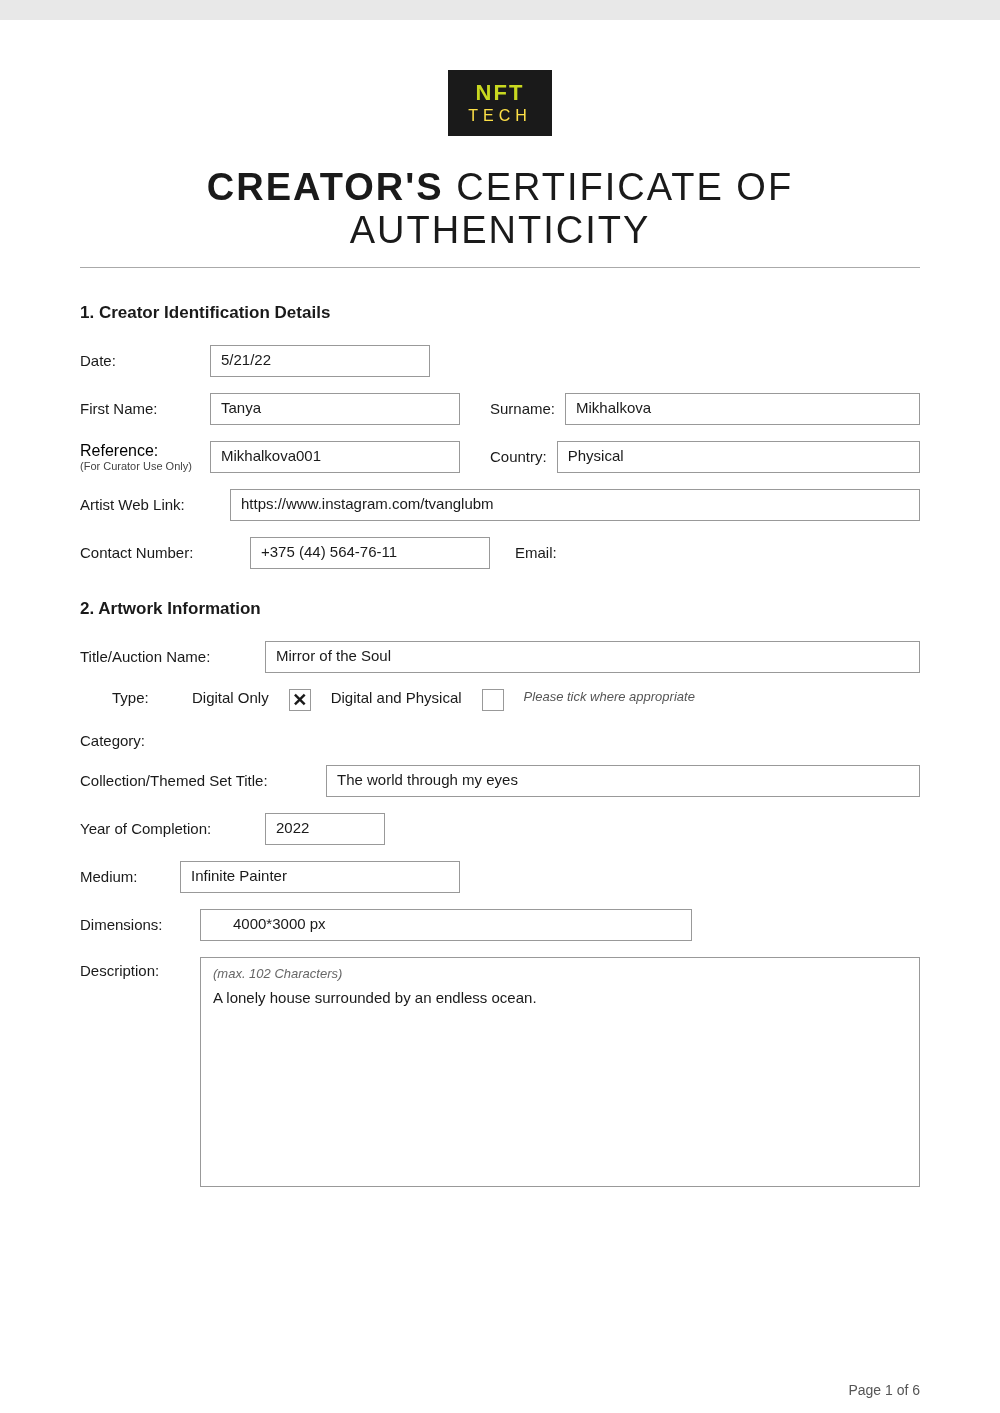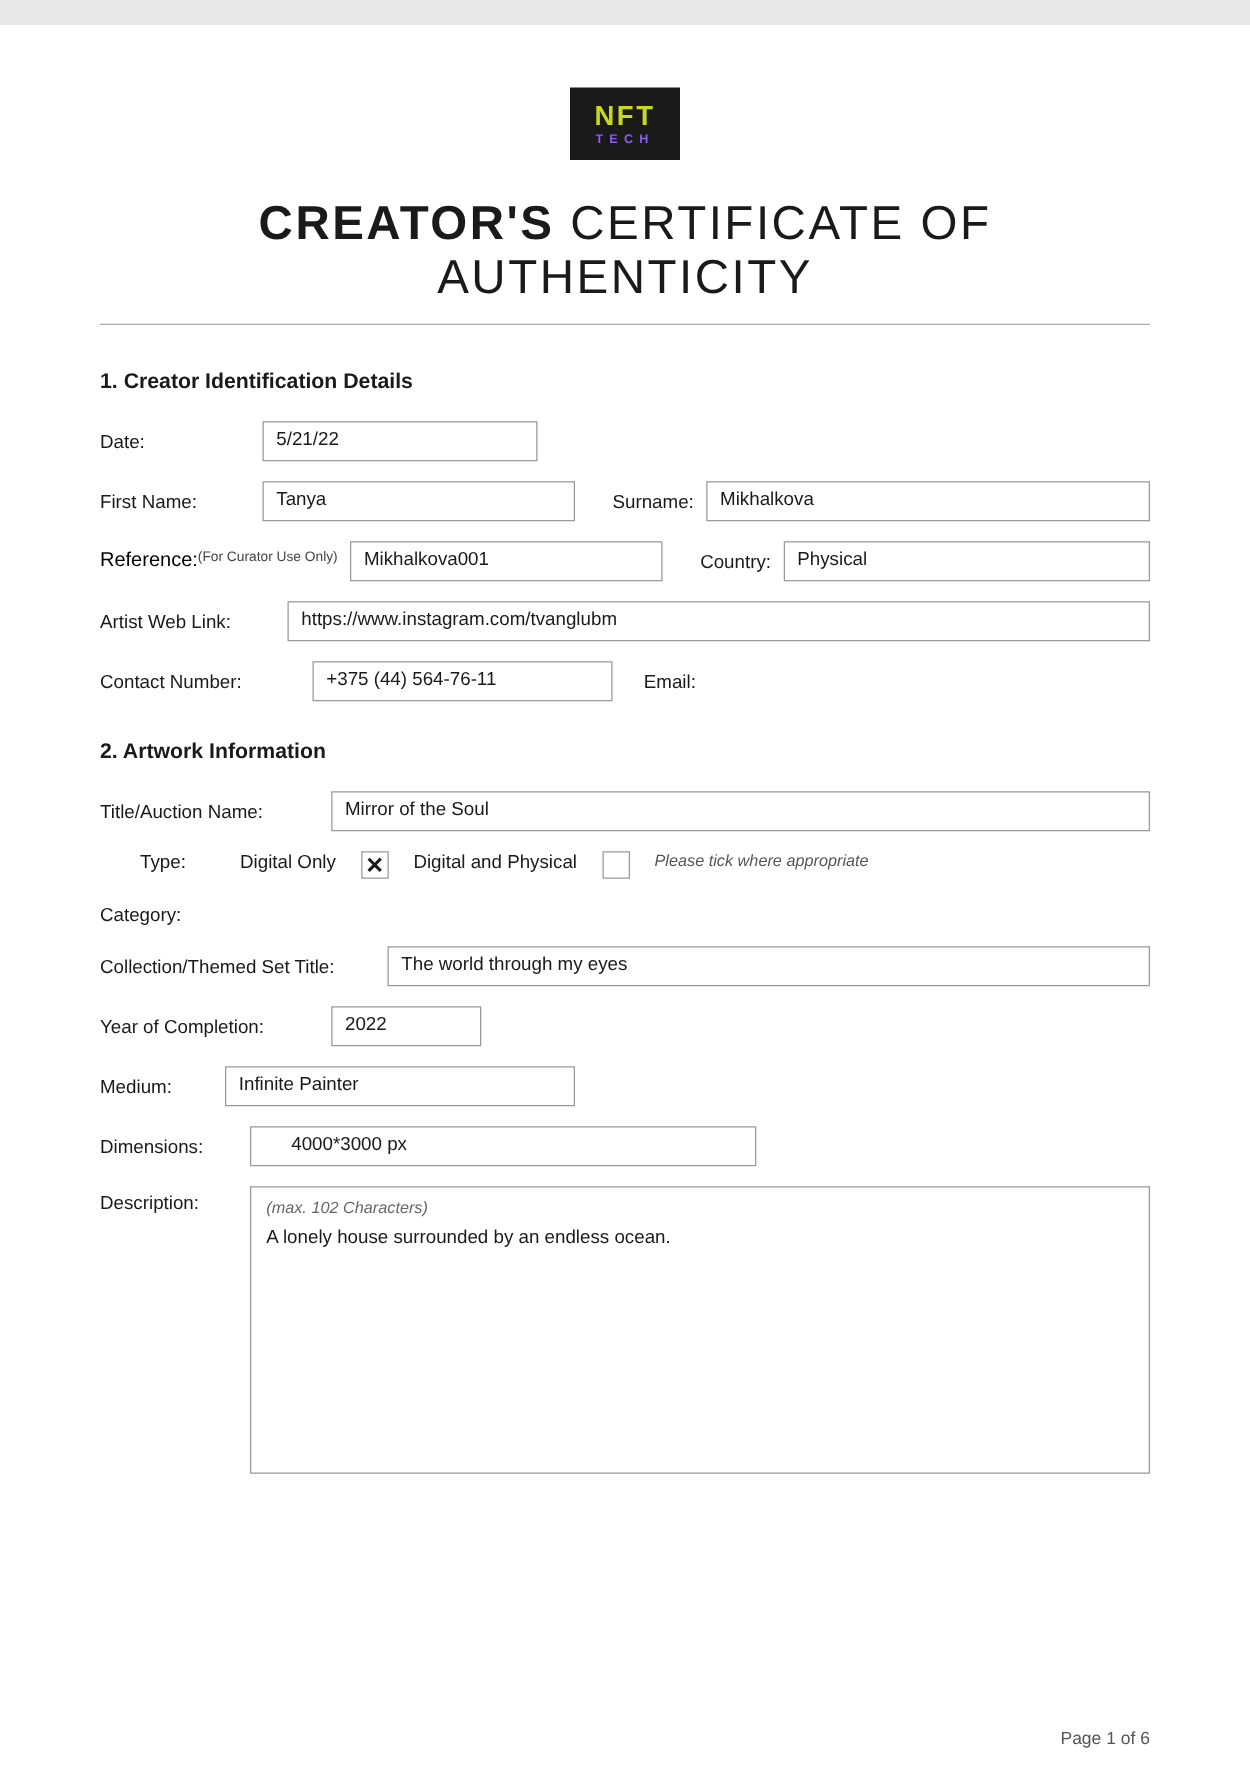--- a/index.html
+++ b/index.html
@@ -35,24 +35,24 @@
       color: #c8d820;
       padding: 10px 20px;
       font-size: 22px;
       font-weight: 900;
       letter-spacing: 2px;
       text-align: center;
       line-height: 1.2;
     }
 
     .logo-box .tech-text {
-      color: #8b5cf6;
-      font-size: 10px;
+      color: #fde047;
+      font-size: 16px;
       letter-spacing: 5px;
-      font-weight: 700;
+      font-weight: 400;
       display: block;
     }
 
     .main-title {
       text-align: center;
       font-size: 38px;
       letter-spacing: 2px;
       margin-bottom: 15px;
       color: #1a1a1a;
     }
@@ -92,21 +92,21 @@
       min-width: 120px;
     }
 
     .field-label-small {
       font-size: 11px;
       color: #444;
     }
 
     .field-label-stack {
       display: flex;
-      flex-direction: row;
+      flex-direction: column;
       min-width: 120px;
     }
 
     .field-input {
       border: 1px solid #999;
       padding: 5px 10px;
       font-size: 15px;
       color: #1a1a1a;
       background: #fff;
       height: 32px;
@@ -273,21 +273,21 @@
       padding-top: 5px;
     }
 
     .category-row .field-input {
       width: 280px;
     }
 
     .collection-row {
       display: flex;
       align-items: center;
-      gap: 0;
+      gap: 16px;
       margin-bottom: 16px;
     }
 
     .collection-row .field-label {
       min-width: 225px;
     }
 
     .collection-row .field-input {
       flex: 1;
     }
@@ -466,21 +466,21 @@
       <div class="field-input" style="width:120px;">2022</div>
     </div>
 
     <div class="medium-row">
       <span class="field-label" style="min-width:90px;">Medium:</span>
       <div class="field-input" style="width:280px;">Infinite Painter</div>
     </div>
 
     <div class="dimensions-row">
       <span class="field-label" style="min-width:110px;">Dimensions:</span>
-      <div class="field-input" style="width:405px;padding-left:32px;">4000*3000 px</div>
+      <div class="field-input" style="width:492px;padding-left:32px;">4000*3000 px</div>
     </div>
 
     <div class="description-row">
       <span class="field-label" style="min-width:110px;padding-top:5px;">Description:</span>
       <div class="description-box">
         <div class="description-hint">(max. 102 Characters)</div>
         <div class="description-text">A lonely house surrounded by an endless ocean.</div>
       </div>
     </div>
   </div>

